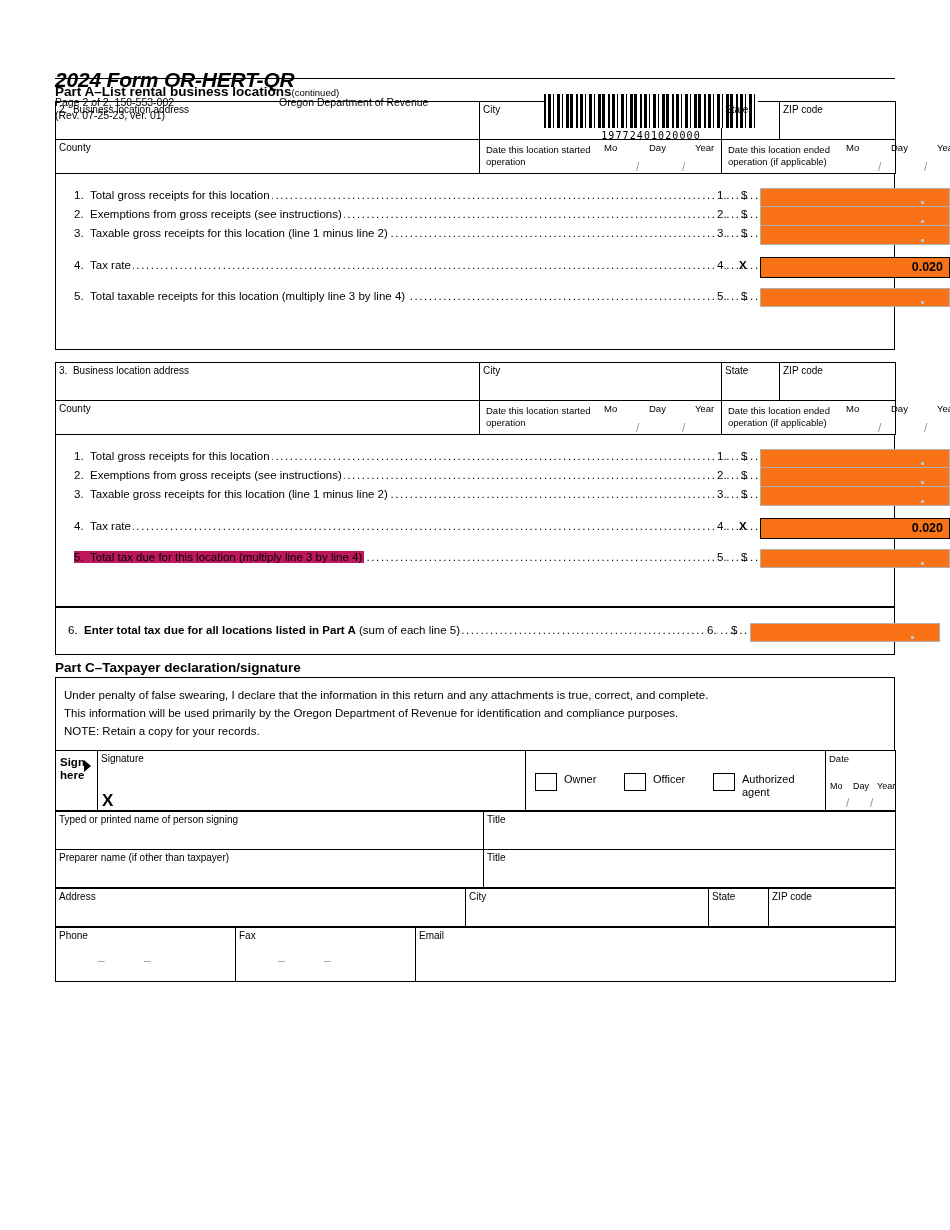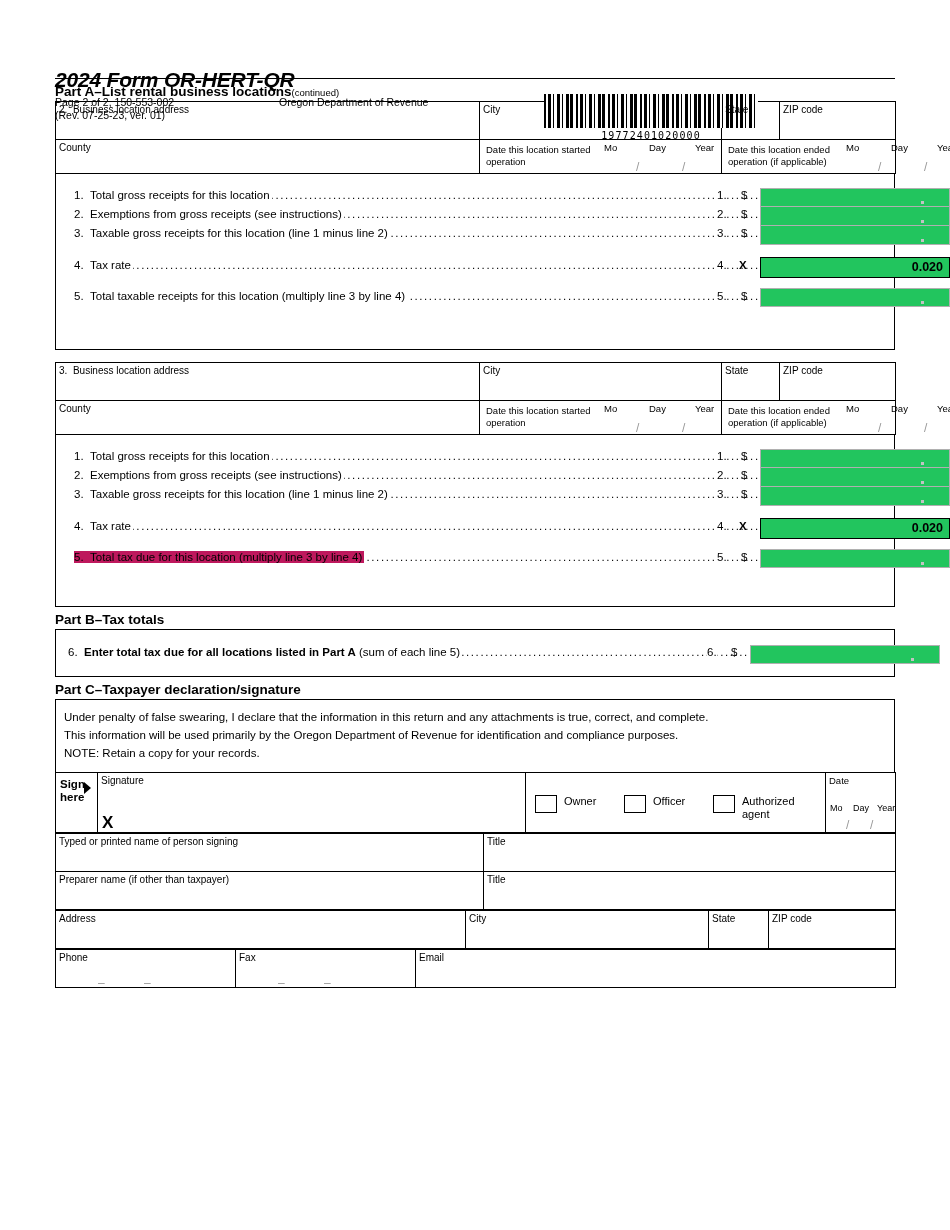--- a/index.html
+++ b/index.html
@@ -53,21 +53,21 @@
   .lines { padding:14px 0 16px 0; position:relative; }
   .line { position:relative; height:19px; font-size:11.5px; }
   .line .txt { position:absolute; left:8px; top:1px; white-space:nowrap; }
   .leader { position:absolute; left:8px; right:0; top:1px; overflow:hidden; white-space:nowrap;
             letter-spacing:1.6px; font-size:11.5px; color:#000; }
   .line .endlbl { position:absolute; top:1px; font-size:11.5px; }
   .li-num  { left:651px; }
   .li-cur  { left:675px; }
   .li-x    { left:673px; font-weight:bold; }
   .vbox { position:absolute; left:694px; width:190px; height:19px;
-          border:1px solid #b0b0b0; background:#22c55e; }
+          border:1px solid #b0b0b0; background:#f97316; }
   .vbox.stack2 { border-top:none; }
   .vbox .dot { position:absolute; right:25px; bottom:2px; width:3px; height:3px; background:#c3c3c3; }
   .vbox.rate { border:1.6px solid #000; height:21px; }
   .vbox.rate .val { position:absolute; right:6px; top:2px; font-size:12.5px; font-weight:bold; }
 
   
   .partb { border:1px solid #000; height:48px; position:relative; }
   .partb .line { position:absolute; left:12px; right:0; top:15px; }
   .partb b { font-weight:bold; }
 
@@ -317,21 +317,20 @@
           <span class="endlbl li-cur" style="top:13px">$</span>
           <span class="vbox" style="top:11px">
               <span class="dot"></span>
             </span>
         </div>
         <div style="height:24px"></div>
       </div>
     </div>
   </div>
 
-  <div class="part-head">Part B–Tax totals</div>
   <div class="partb">
     <div class="line">
       <span class="leader" style="left:0">................................................................................................................................................</span>
       <span class="txt" style="left:0;background:#fff;padding-right:2px"><span>6.</span>&nbsp;&nbsp;<b>Enter total tax due for all locations listed in Part A</b><span> (sum of each line 5) </span></span>
       <span class="endlbl" style="left:639px;background:#fff">6.</span>
       <span class="endlbl" style="left:663px">$</span>
       <span class="vbox" style="left:682px">
           <span class="dot"></span>
         </span>
     </div>
@@ -437,21 +436,21 @@
   </tbody>
     </table>
 
   <table class="sig-tbl">
     <colgroup>
         <col style="width:180px">
         <col style="width:180px">
         <col style="width:480px">
       </colgroup>
     <tbody>
-        <tr style="height:38px">
+        <tr style="height:54px">
       <td class="phone-marks">
         <span class="lab">Phone</span>
         <i class="a">–</i>
             <i class="b">–</i>
       </td>
       <td class="phone-marks">
         <span class="lab">Fax</span>
         <i class="a">–</i>
             <i class="b">–</i>
       </td>

